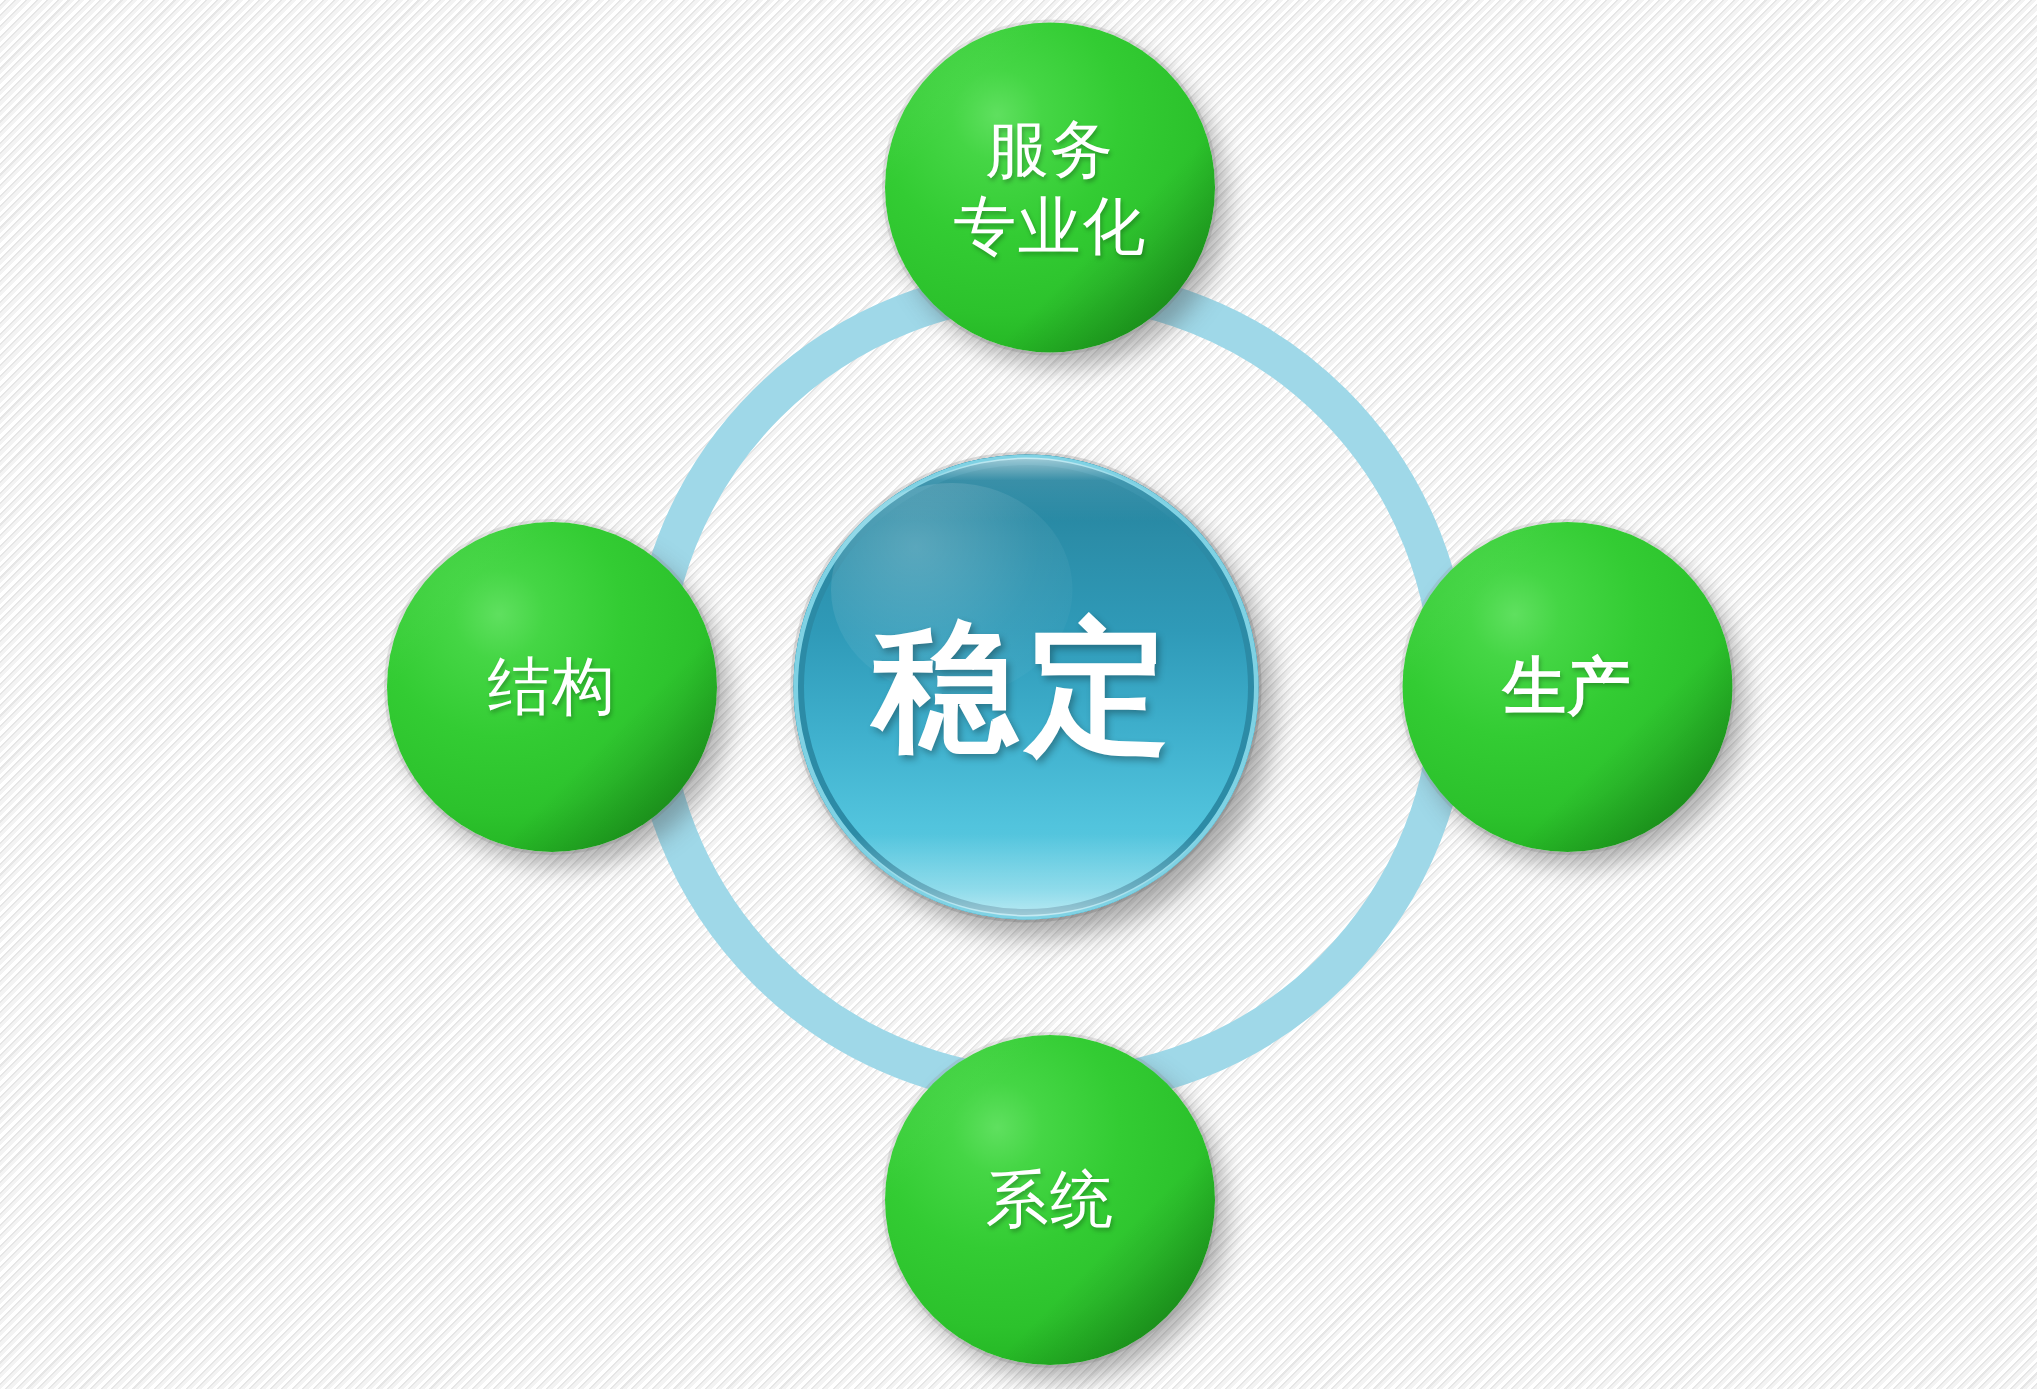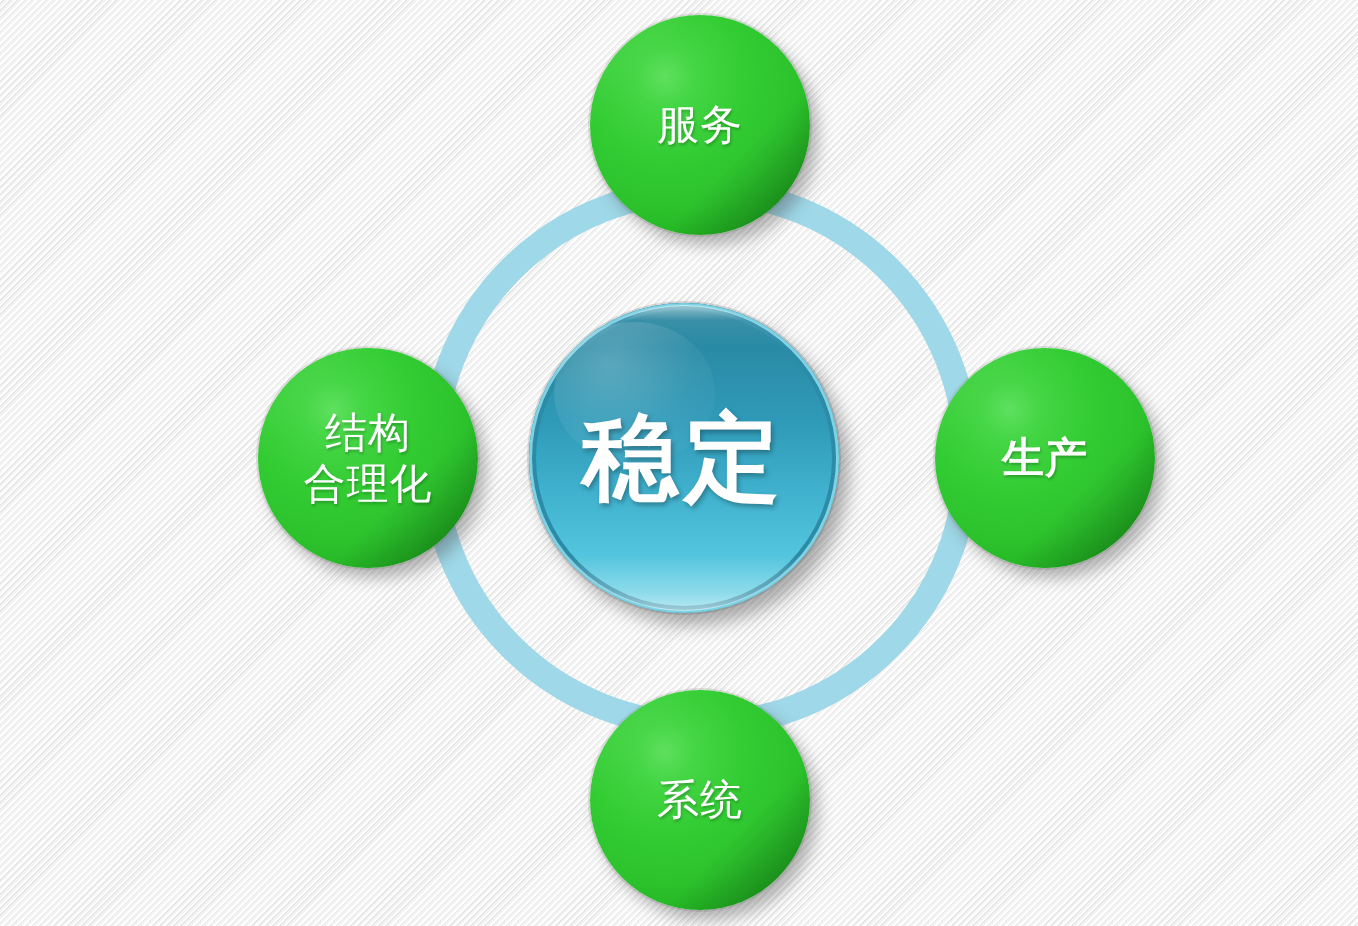--- a/index.html
+++ b/index.html
@@ -178,35 +178,35 @@
 
   <div class="ring"></div>
 
   <div class="hub" id="hub">
     <div class="hub-label">稳定</div>
   </div>
 
   <div class="node" id="node-top">
     <div class="node-label">
       <span class="ln">服务</span>
+      <span class="ln">专业化</span>
     </div>
   </div>
 
   <div class="node" id="node-right">
     <div class="node-label">
       <span class="ln">生产</span>
     </div>
   </div>
 
   <div class="node" id="node-bottom">
     <div class="node-label">
       <span class="ln">系统</span>
     </div>
   </div>
 
   <div class="node" id="node-left">
     <div class="node-label">
       <span class="ln">结构</span>
-      <span class="ln">合理化</span>
     </div>
   </div>
 
 </div>
 
 </body></html>

